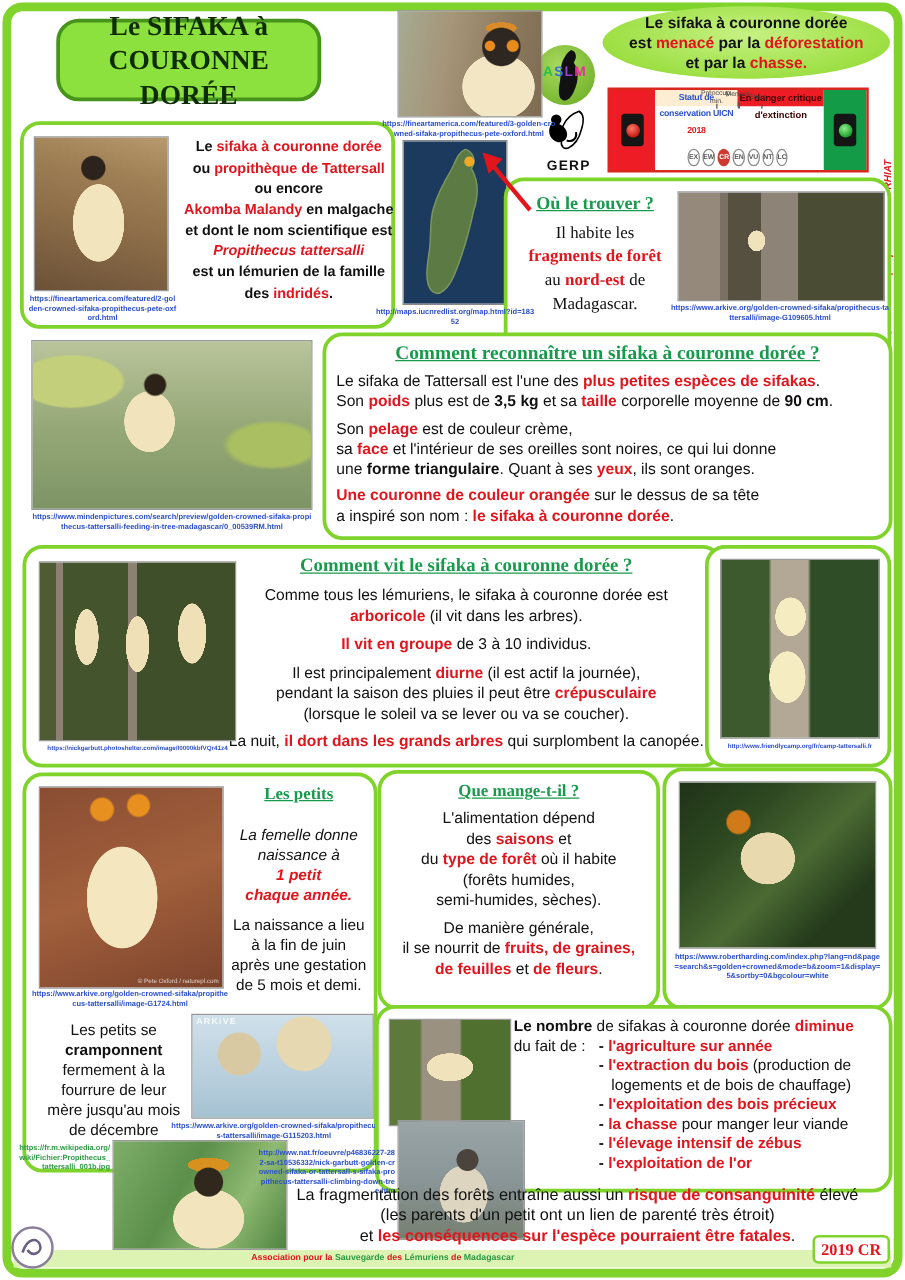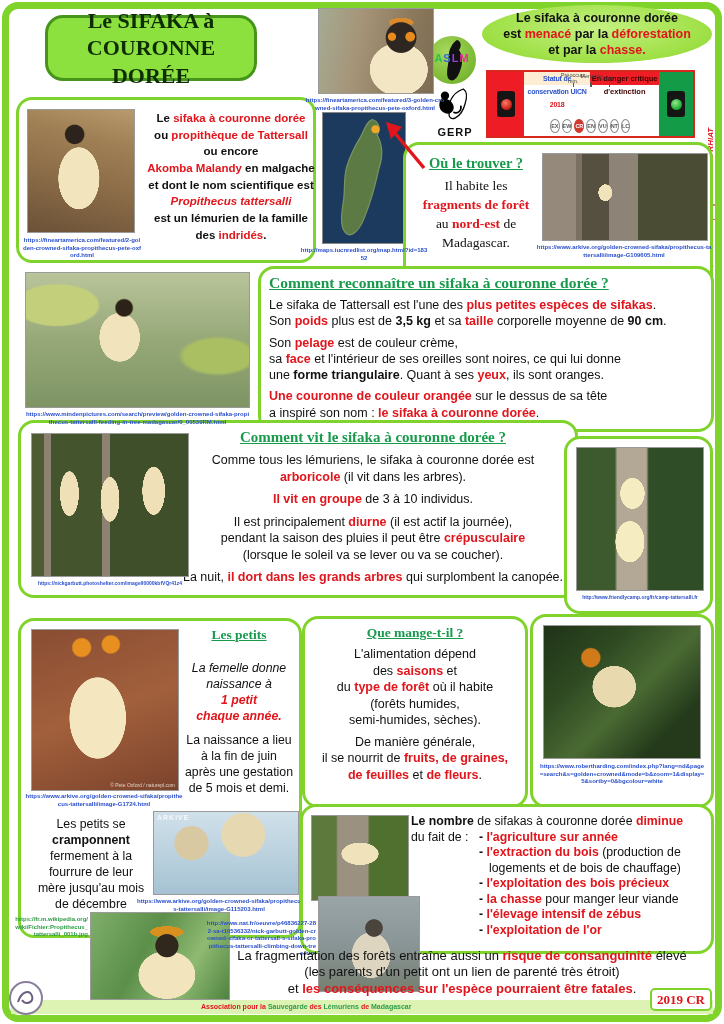--- a/index.html
+++ b/index.html
@@ -57,21 +57,21 @@
   .aslm svg { position:absolute; inset:0; }
   .aslm-letters { position:absolute; top:16px; left:0; right:0; text-align:center; font-size:11px; font-weight:bold; letter-spacing:1px; }
   .aslm-letters span:nth-child(1){color:#29c24f;} .aslm-letters span:nth-child(2){color:#3a6ce0;}
   .aslm-letters span:nth-child(3){color:#9a3ae0;} .aslm-letters span:nth-child(4){color:#e8309a;}
   .gerp { position:absolute; left:430px; top:86px; width:50px; height:52px; z-index:6; text-align:center; }
   .gerp-label { font-size:11px; font-weight:bold; color:#111; letter-spacing:1px; }
   
   .intro-text { position:absolute; left:128px; top:10px; width:168px; font-size:11.5px; line-height:1.45; text-align:center; }
   .where-title { font-size:14.5px; }
   .where-body { font-family:"Liberation Serif",serif; font-size:13.5px; line-height:1.4; text-align:center; }
-  .rec-title { font-size:15.5px; display:block; text-align:left; }
+  .rec-title { font-size:15.5px; display:block; text-align:center; }
   .rec-p { font-size:12.5px; line-height:1.3; text-align:left; margin-top:5px; }
   .life-title { font-size:15px; display:block; text-align:center; }
   .life-p { font-size:12.5px; line-height:1.32; text-align:center; margin-top:6px; }
   .pet-title { font-size:13.5px; display:block; text-align:center; }
   .pet-p { font-size:12.3px; line-height:1.3; text-align:center; }
   .food-title { font-size:13.5px; display:block; text-align:center; }
   .food-p { font-size:12.5px; line-height:1.32; text-align:center; margin-top:5px; }
   .threat-lead { font-size:12.3px; line-height:15.5px; }
   .threat-items { margin-left:68px; margin-top:-15.5px; }
   .item { font-size:12.3px; line-height:15.5px; padding-left:10px; text-indent:-10px; white-space:pre-line; }
@@ -258,21 +258,21 @@
     <span class="h rec-title">Comment reconnaître un sifaka à couronne dorée ?</span>
     <div class="rec-p rich"><span>Le sifaka de Tattersall est l'une des </span><span class="t-r">plus petites espèces de sifakas</span><span>.
 Son </span><span class="t-r">poids</span><span> plus est de </span><span class="t-b">3,5 kg</span><span> et sa </span><span class="t-r">taille</span><span> corporelle moyenne de </span><span class="t-b">90 cm</span><span>.</span></div>
     <div class="rec-p rich"><span>Son </span><span class="t-r">pelage</span><span> est de couleur crème,
 sa </span><span class="t-r">face</span><span> et l'intérieur de ses oreilles sont noires, ce qui lui donne
 une </span><span class="t-b">forme triangulaire</span><span>. Quant à ses </span><span class="t-r">yeux</span><span>, ils sont oranges.</span></div>
     <div class="rec-p rich"><span class="t-r">Une couronne de couleur orangée</span><span> sur le dessus de sa tête
 a inspiré son nom : </span><span class="t-r">le sifaka à couronne dorée</span><span>.</span></div>
   </div>
 
-  <div class="sec" style="left:18px;top:420px;width:560px;height:178px;">
+  <div class="sec" style="left:18px;top:436px;width:560px;height:178px;">
     <div class="photo ph-lifeL" style="left:10px;top:10px;width:158px;height:144px;"></div>
     <div class="cap" style="left:4px;top:157px;width:170px;font-size:5px;">https://nickgarbutt.photoshelter.com/image/I0000kbfVQr41z4</div>
     <div class="abs" style="left:150px;top:6px;width:404px;">
       <span class="h life-title">Comment vit le sifaka à couronne dorée ?</span>
       <div class="life-p rich"><span>Comme tous les lémuriens, le sifaka à couronne dorée est
 </span><span class="t-r">arboricole</span><span>  (il vit dans les arbres).</span></div>
       <div class="life-p rich"><span class="t-r">Il vit en groupe</span><span> de 3 à 10 individus.</span></div>
       <div class="life-p rich"><span>Il est principalement </span><span class="t-r">diurne</span><span> (il est actif la journée),
 pendant la saison des pluies il peut être </span><span class="t-r">crépusculaire</span><span>
 (lorsque le soleil va se lever ou va se coucher).</span></div>

